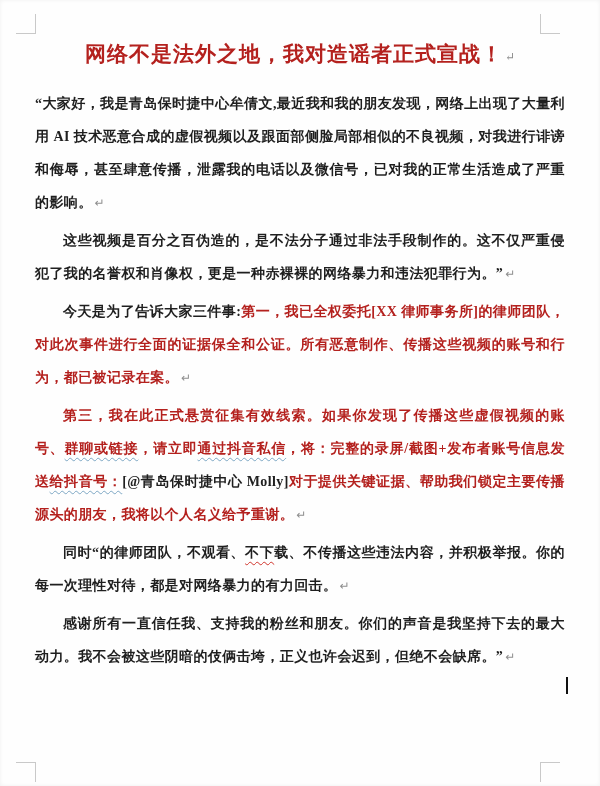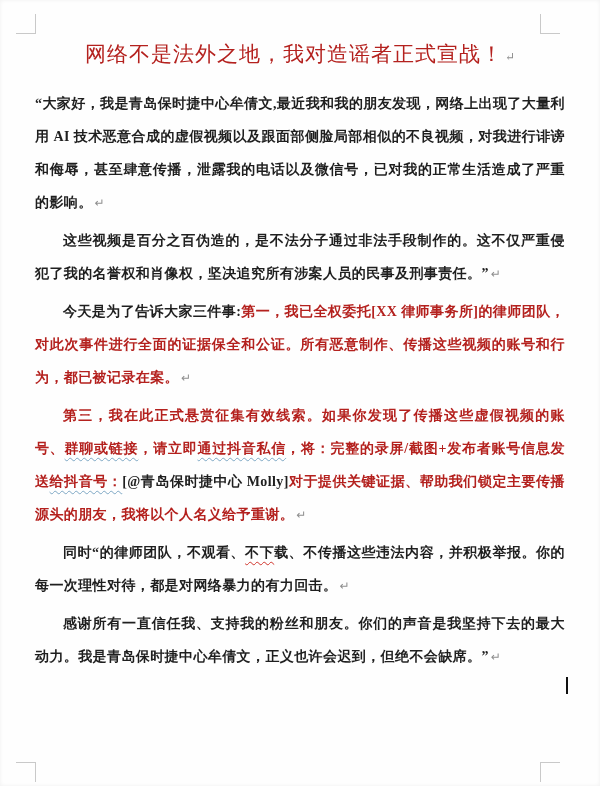--- a/index.html
+++ b/index.html
@@ -14,21 +14,21 @@
   .doc { position:absolute; left:35px; top:30px; width:530px; }
   .title-line {
     text-align:center;
     padding-top:8px;
     margin:0 0 14px 0;
     line-height:32px;
     white-space:nowrap;
   }
   .title {
     font-size:21px;
-    font-weight:400;
+    font-weight:700;
     letter-spacing:1px;
     color:var(--title-red);
   }
   .para {
     font-size:14px;
     line-height:33px;
     margin:0 0 4px 0;
     text-align:justify;
     font-weight:700;
     letter-spacing:0.4px;
@@ -80,22 +80,22 @@
   <div class="crop tr"></div>
   <div class="crop bl"></div>
   <div class="crop br"></div>
 
   <div class="doc">
     <div class="title-line">
       <span class="title">网络不是法外之地，我对造谣者正式宣战！</span><span class="pilcrow">↵</span>
     </div>
     <div id="paragraphs">
         <p class="para"><span class="run-black">“大家好，我是青岛保时捷中心牟倩文,最近我和我的朋友发现，网络上出现了大量利用 AI 技术恶意合成的虚假视频以及跟面部侧脸局部相似的不良视频，对我进行诽谤和侮辱，甚至肆意传播，泄露我的电话以及微信号，已对我的正常生活造成了严重的影响。</span><span class="pilcrow">↵</span></p>
-        <p class="para indent"><span class="run-black">这些视频是百分之百伪造的，是不法分子通过非法手段制作的。这不仅严重侵犯了我的名誉权和肖像权，坚决追究所有涉案人员的民事及刑事责任。”</span><span class="pilcrow">↵</span></p>
+        <p class="para indent"><span class="run-black">这些视频是百分之百伪造的，是不法分子通过非法手段制作的。这不仅严重侵犯了我的名誉权和肖像权，更是一种赤裸裸的网络暴力和违法犯罪行为。”</span><span class="pilcrow">↵</span></p>
         <p class="para indent"><span class="run-black">今天是为了告诉大家三件事:</span><span class="run-red">第一，我已全权委托[XX 律师事务所]的律师团队，对此次事件进行全面的证据保全和公证。所有恶意制作、传播这些视频的账号和行为，都已被记录在案。</span><span class="pilcrow">↵</span></p>
         <p class="para indent"><span class="run-red">第三，我在此正式悬赏征集有效线索。如果你发现了传播这些虚假视频的账号、</span><span class="run-red u-blue">群聊或链接</span><span class="run-red">，请立即</span><span class="run-red u-blue">通过抖音私信</span><span class="run-red">，将：完整的录屏/截图+发布者账号信息发送</span><span class="run-red u-blue">给抖音号：</span><span class="run-black">[@青岛保时捷中心 Molly]</span><span class="run-red">对于提供关键证据、帮助我们锁定主要传播源头的朋友，我将以个人名义给予重谢。</span><span class="pilcrow">↵</span></p>
         <p class="para indent"><span class="run-black">同时“的律师团队，不观看、</span><span class="run-black u-redsq">不下</span><span class="run-black">载、不传播这些违法内容，并积极举报。你的每一次理性对待，都是对网络暴力的有力回击。</span><span class="pilcrow">↵</span></p>
-        <p class="para indent"><span class="run-black">感谢所有一直信任我、支持我的粉丝和朋友。你们的声音是我坚持下去的最大动力。我是青岛保时捷中心牟倩文，正义也许会迟到，但绝不会缺席。”</span><span class="pilcrow">↵</span></p>
+        <p class="para indent"><span class="run-black">感谢所有一直信任我、支持我的粉丝和朋友。你们的声音是我坚持下去的最大动力。我不会被这些阴暗的伎俩击垮，正义也许会迟到，但绝不会缺席。”</span><span class="pilcrow">↵</span></p>
       </div>
   </div>
 
   <div class="text-cursor"></div>
 </div>
 
 </body></html>

